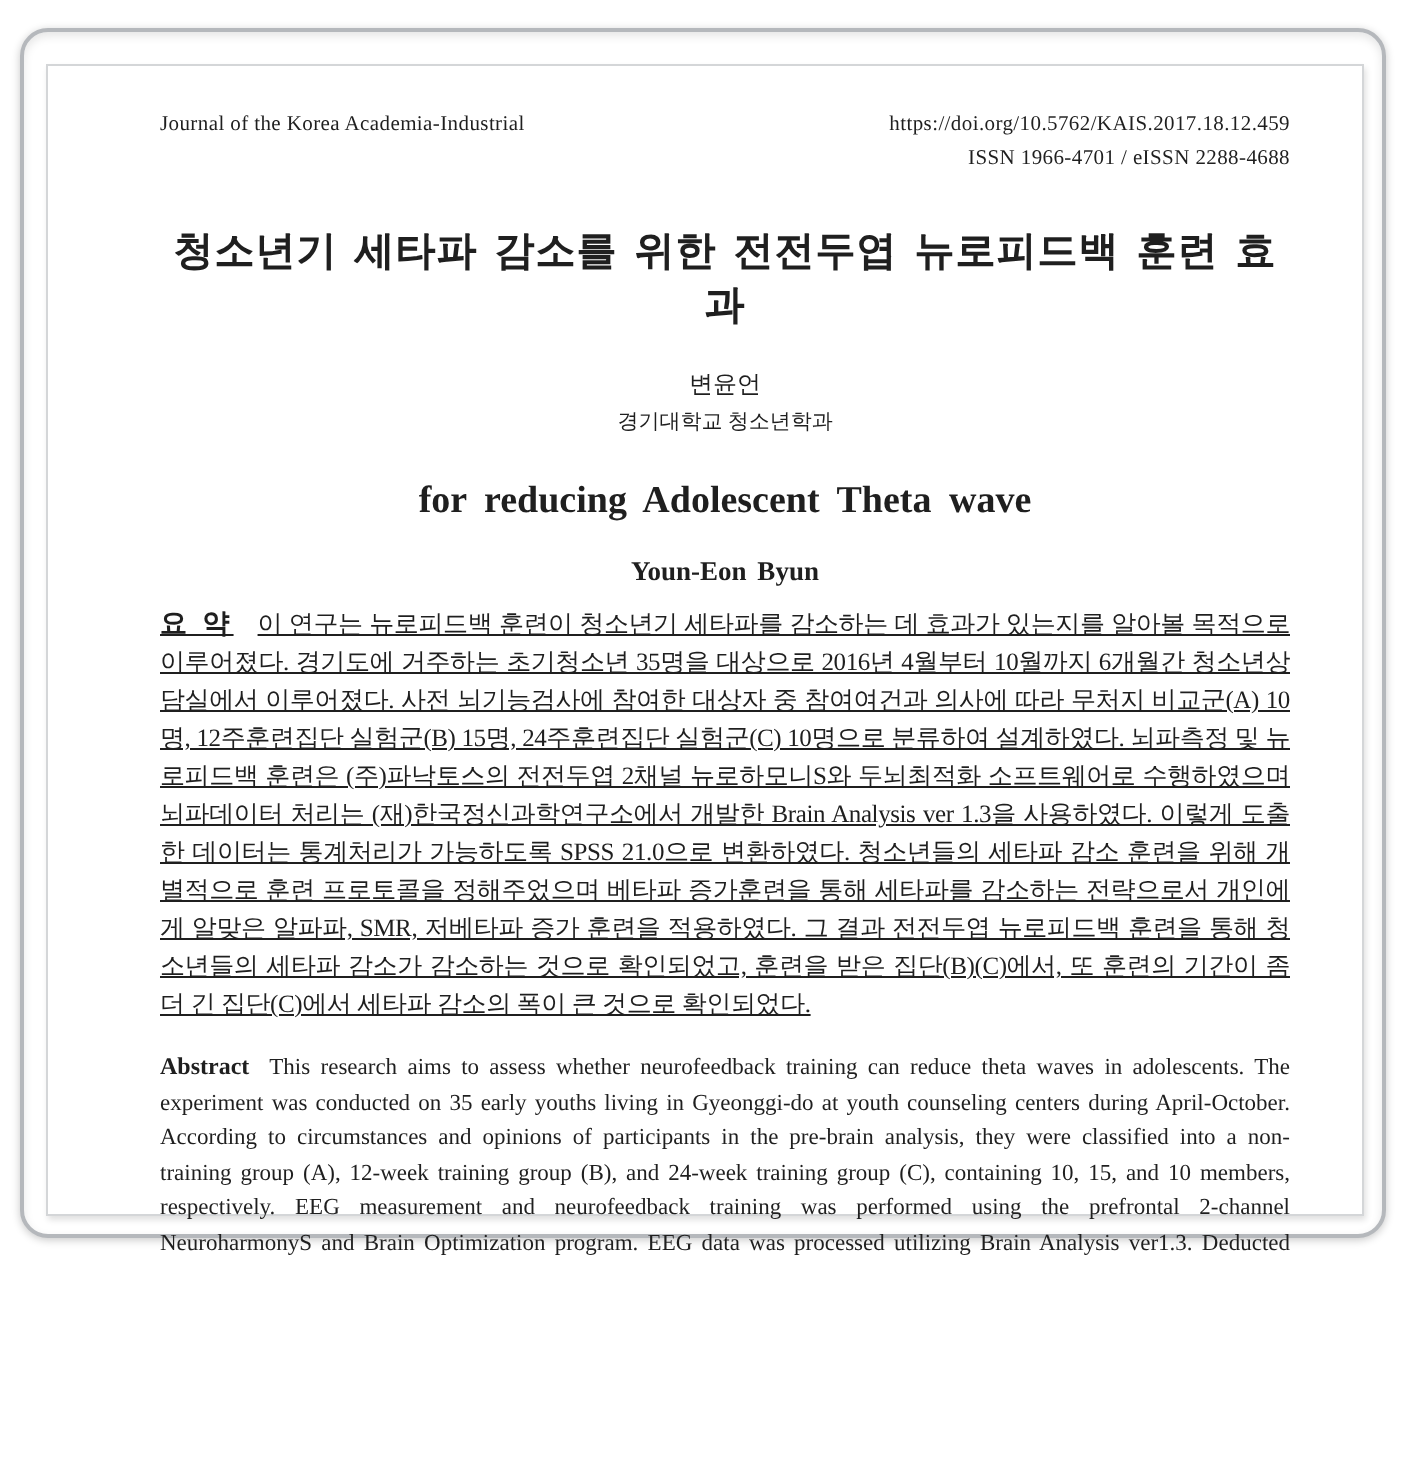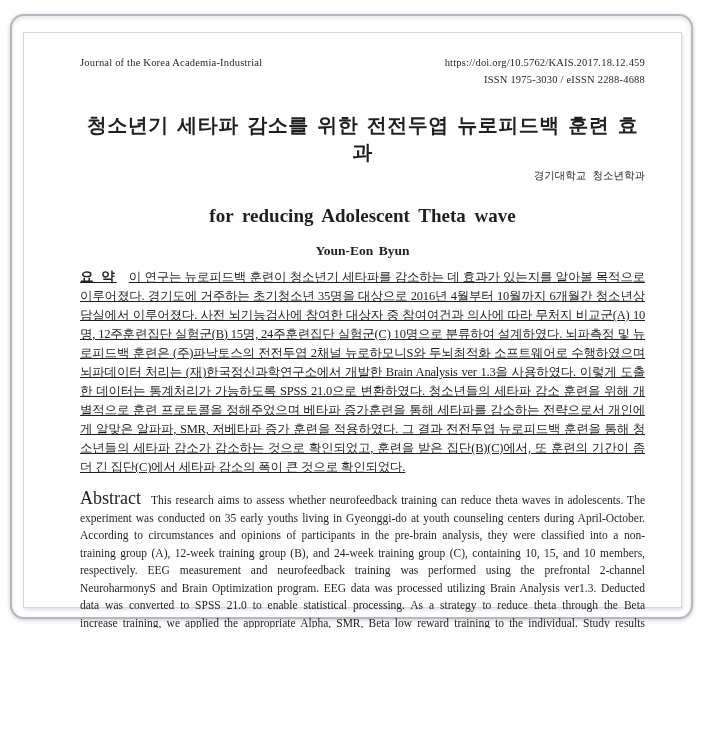--- a/index.html
+++ b/index.html
@@ -60,23 +60,23 @@
     word-spacing: 3px;
   }
   .ko-author {
     margin-top: 18px;
     text-align: center;
     font-size: 12px;
     font-family: "Liberation Sans", "DejaVu Sans", sans-serif;
   }
   .ko-affil {
     margin-top: 3px;
-    text-align: right;
+    text-align: center;
     font-size: 10.5px;
-    font-family: Liberation Mono, monospace;
+    font-family: Liberation Serif, serif;
   }
   .en-title {
     margin-top: 18px;
     text-align: center;
     font-size: 19px;
     font-weight: bold;
     line-height: 29px;
     word-spacing: 4px;
   }
   .en-author {
@@ -107,46 +107,47 @@
     font-size: 13.5px;
   }
   .abs-en {
     margin-top: 13px;
     font-size: 11.5px;
     line-height: 17.5px;
     text-align: justify;
     word-spacing: 1px;
   }
   .abs-en .abs-label {
-    font-weight: normal;
+    font-weight: bold;
     margin-right: 10px;
-    font-size: 18px;
+    font-size: 12px;
   }
   p { margin: 0; }
 </style>
 </head>
 <body>
 
 <div class="stage">
   <div class="card">
     <div class="page">
       <div class="content">
 
         <div class="header-row">
           <div class="journal-block">
             <p>Journal of the Korea Academia-Industrial</p>
           </div>
           <div class="ids-block">
             <p>https://doi.org/10.5762/KAIS.2017.18.12.459</p>
-            <p>ISSN 1975-3030 / eISSN 2288-4688</p>
+            <p>ISSN 1966-4701 / eISSN 2288-4688</p>
           </div>
         </div>
 
         <div class="ko-title">청소년기 세타파 감소를 위한 전전두엽 뉴로피드백 훈련 효과</div>
 
+        <div class="ko-author">변윤언</div>
         <div class="ko-affil">경기대학교 청소년학과</div>
 
         <div class="en-title">
           <div>for reducing Adolescent Theta wave</div>
         </div>
 
         <div class="en-author">Youn-Eon Byun</div>
 
         <p class="abs-ko">
           <span class="abs-label">요 약</span><span>이 연구는 뉴로피드백 훈련이 청소년기 세타파를 감소하는 데 효과가 있는지를 알아볼 목적으로 이루어졌다. 경기도에 거주하는 초기청소년 35명을 대상으로 2016년 4월부터 10월까지 6개월간 청소년상담실에서 이루어졌다. 사전 뇌기능검사에 참여한 대상자 중 참여여건과 의사에 따라 무처지 비교군(A) 10명, 12주훈련집단 실험군(B) 15명, 24주훈련집단 실험군(C) 10명으로 분류하여 설계하였다. 뇌파측정 및 뉴로피드백 훈련은 (주)파낙토스의 전전두엽 2채널 뉴로하모니S와 두뇌최적화 소프트웨어로 수행하였으며 뇌파데이터 처리는 (재)한국정신과학연구소에서 개발한 Brain Analysis ver 1.3을 사용하였다. 이렇게 도출한 데이터는 통계처리가 가능하도록 SPSS 21.0으로 변환하였다. 청소년들의 세타파 감소 훈련을 위해 개별적으로 훈련 프로토콜을 정해주었으며 베타파 증가훈련을 통해 세타파를 감소하는 전략으로서 개인에게 알맞은 알파파, SMR, 저베타파 증가 훈련을 적용하였다. 그 결과 전전두엽 뉴로피드백 훈련을 통해 청소년들의 세타파 감소가 감소하는 것으로 확인되었고, 훈련을 받은 집단(B)(C)에서, 또 훈련의 기간이 좀더 긴 집단(C)에서 세타파 감소의 폭이 큰 것으로 확인되었다.</span>

